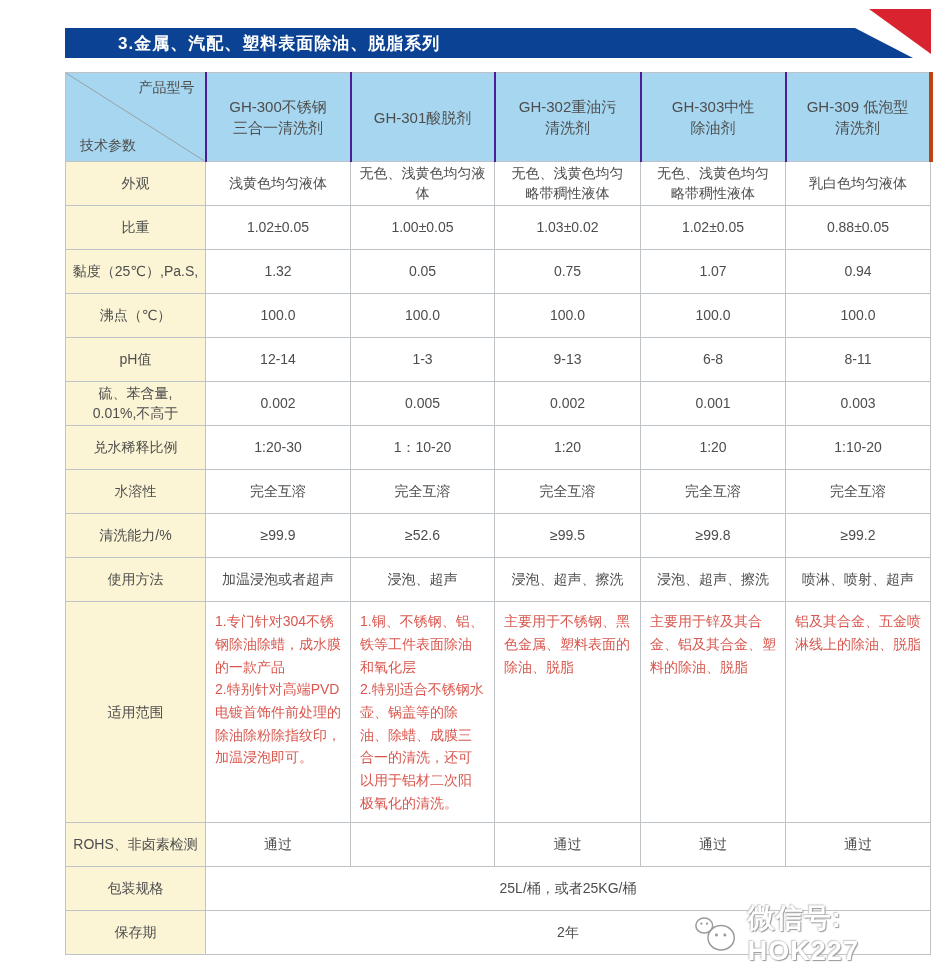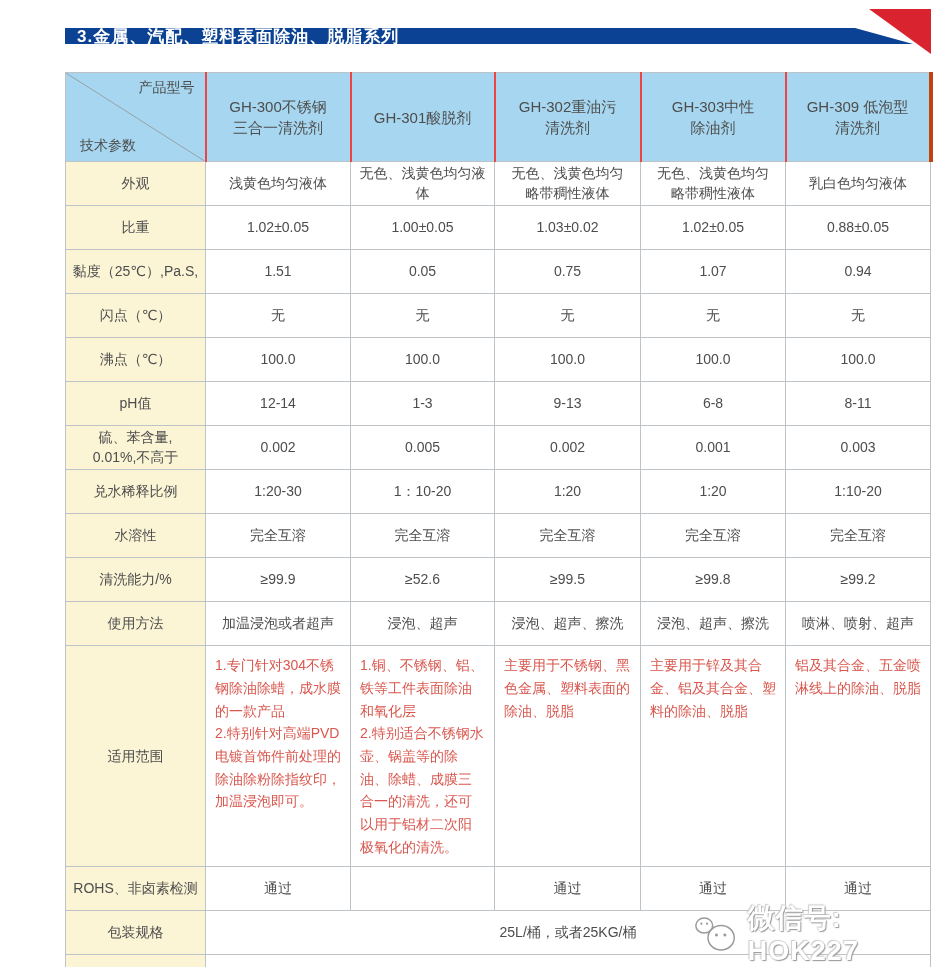--- a/index.html
+++ b/index.html
@@ -6,24 +6,24 @@
   html, body { background: #ffffff; }
   body {
     width: 948px; height: 967px;
     position: relative;
     font-family: "Liberation Sans", "DejaVu Sans", sans-serif;
     color: #4d4d4d;
     overflow: hidden;
   }
   .title-bar {
     position: absolute; left: 65px; top: 28px;
-    width: 848px; height: 16px;
+    width: 848px; height: 30px;
     background: #0c4293;
     clip-path: polygon(0 0, calc(100% - 58px) 0, 100% 100%, 0 100%);
-    display: flex; align-items: center;
+    display: flex; align-items: center; padding-left: 41px;
   }
   .title-text {
     color: #ffffff; font-size: 17px; font-weight: bold;
     padding-left: 12px; letter-spacing: 1px;
   }
   .corner-triangle {
     position: absolute; left: 869px; top: 9px;
     width: 62px; height: 45px;
     background: #d9232e;
     clip-path: polygon(0 0, 100% 0, 100% 100%);
@@ -41,21 +41,21 @@
     white-space: pre-line;
     padding: 2px 4px;
     line-height: 1.4;
     color: #4d4d4d;
   }
   tr.header-row { height: 50px; }
   tr.header-row th {
     background: #a7d7f0;
     font-size: 15px;
     border-left: 2px solid #ffffff;
-    border-right: 2px solid #ef4444;
+    border-right: 2px solid #4c1d95;
   }
   tr.header-row th:first-child { border-left: 1px solid #bdc3c7; }
   tr.header-row th:last-child  { border-right: 4px solid #c2410c; }
   td.label, th.corner {
     background: #fbf5d6;
   }
   tr.normal { height: 44px; }
   tr.range-row { height: 177px; }
   tr.range-row td.value {
     color: #d9574e;
@@ -130,33 +130,25 @@
     <tr class="normal">
       <td class="label">比重</td>
       <td class="value">1.02±0.05</td>
       <td class="value">1.00±0.05</td>
       <td class="value">1.03±0.02</td>
       <td class="value">1.02±0.05</td>
       <td class="value">0.88±0.05</td>
     </tr>
     <tr class="normal">
       <td class="label">黏度（25℃）,Pa.S,</td>
-      <td class="value">1.51</td>
+      <td class="value">1.32</td>
       <td class="value">0.05</td>
       <td class="value">0.75</td>
       <td class="value">1.07</td>
       <td class="value">0.94</td>
-    </tr>
-    <tr class="normal">
-      <td class="label">闪点（℃）</td>
-      <td class="value">无</td>
-      <td class="value">无</td>
-      <td class="value">无</td>
-      <td class="value">无</td>
-      <td class="value">无</td>
     </tr>
     <tr class="normal">
       <td class="label">沸点（℃）</td>
       <td class="value">100.0</td>
       <td class="value">100.0</td>
       <td class="value">100.0</td>
       <td class="value">100.0</td>
       <td class="value">100.0</td>
     </tr>
     <tr class="normal">

